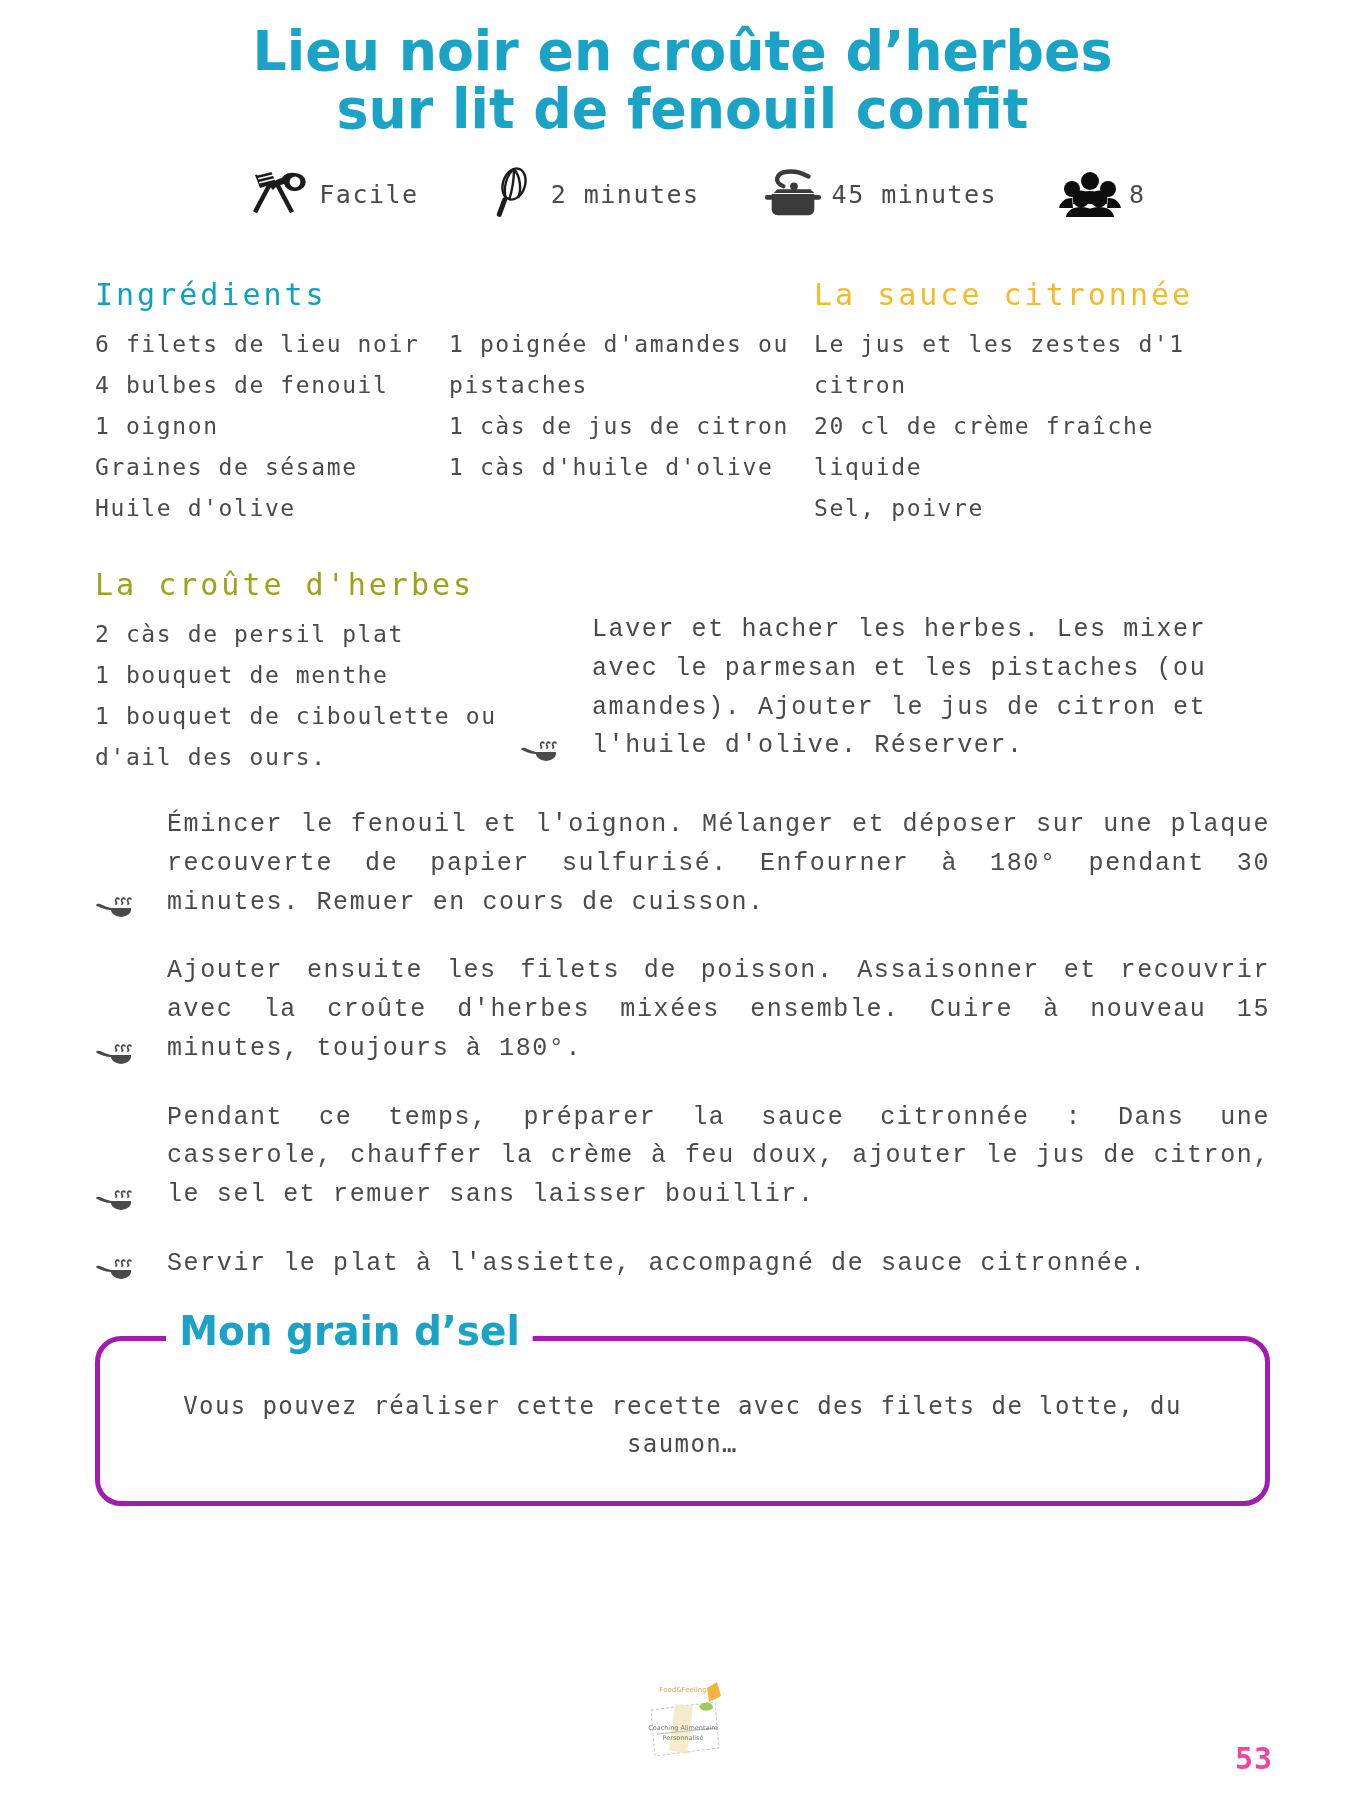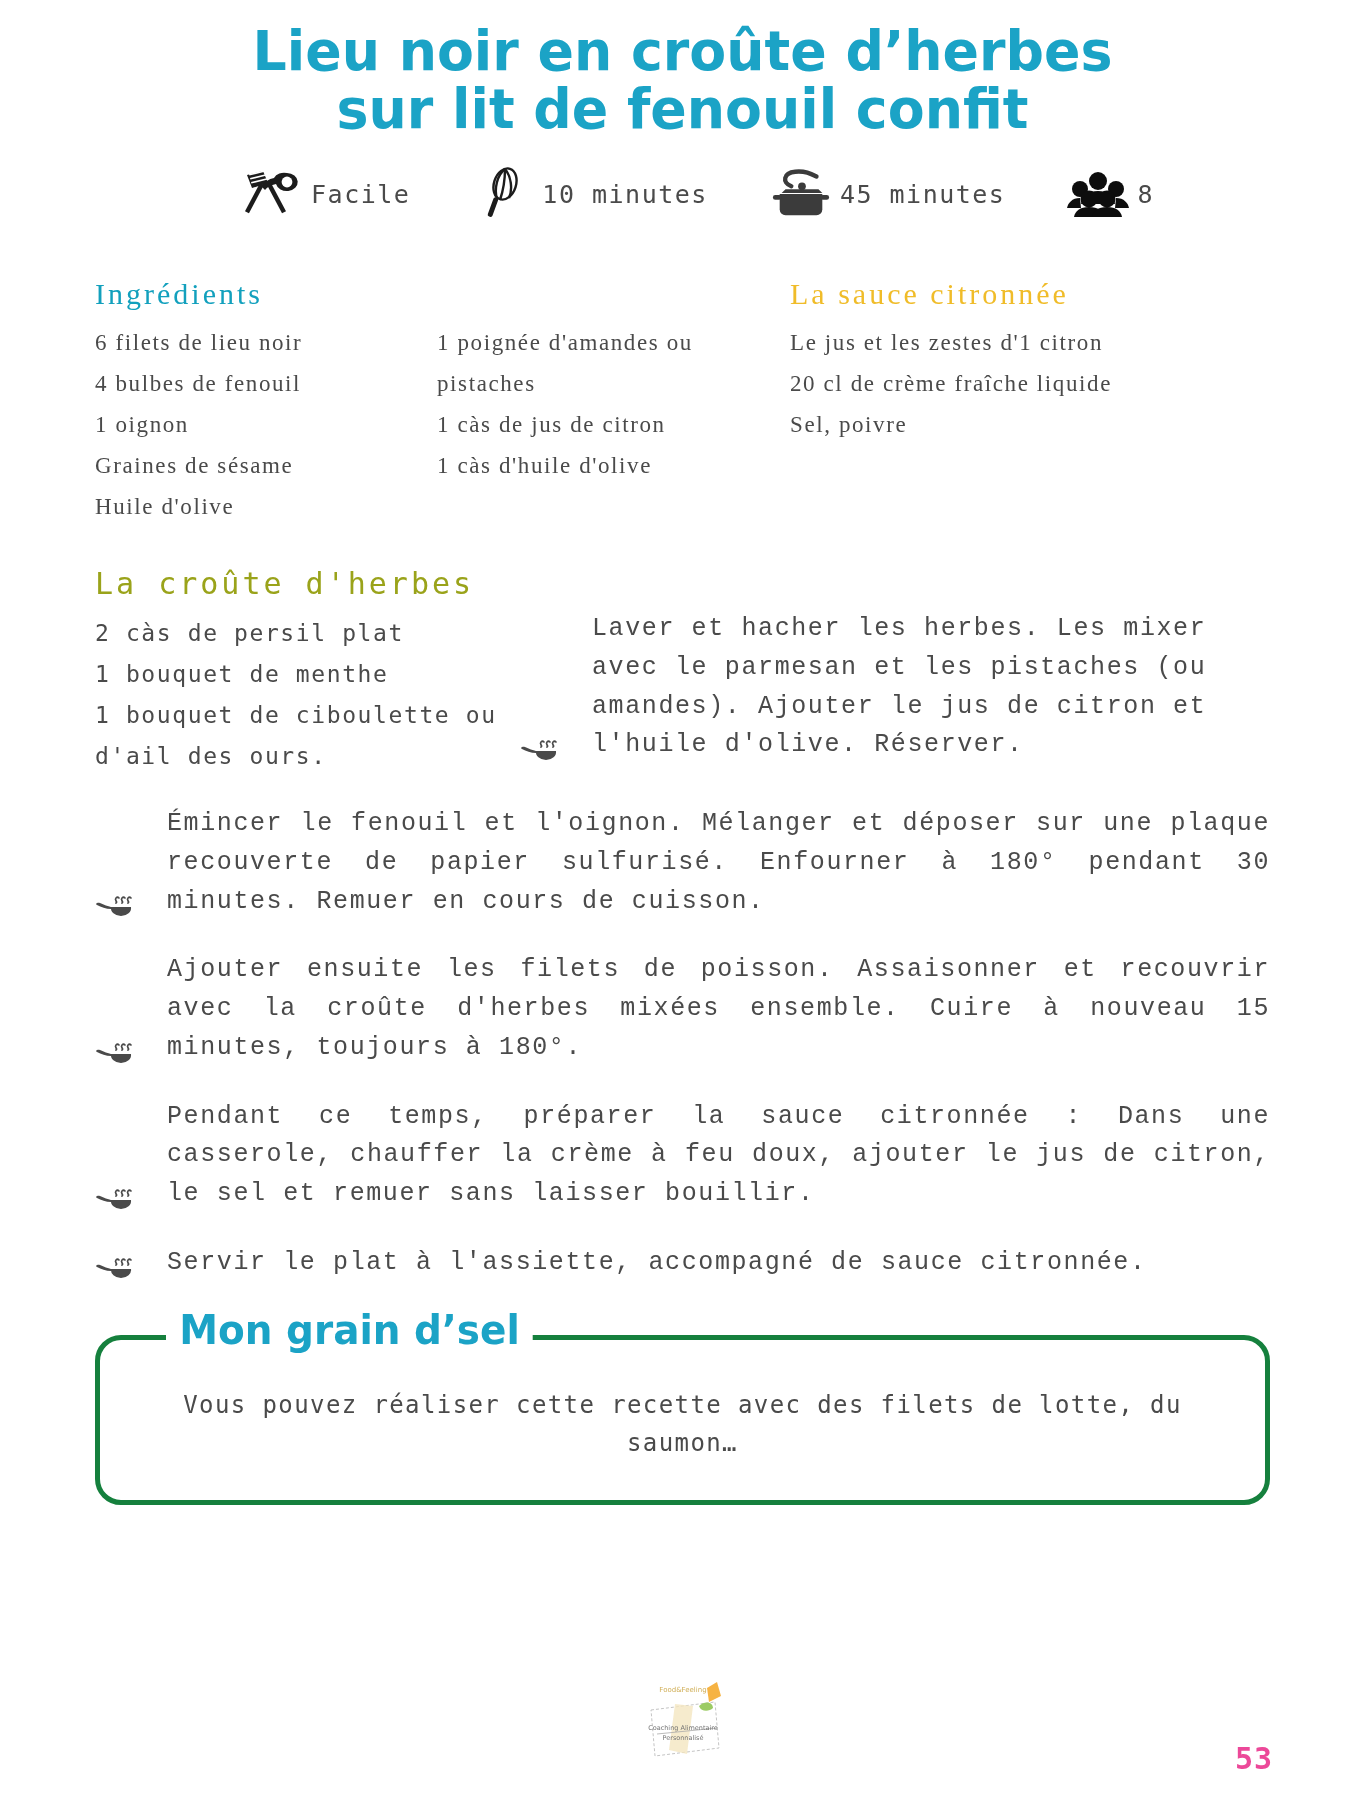--- a/index.html
+++ b/index.html
@@ -85,22 +85,21 @@
     font-size: 23px;
     line-height: 1.78;
     letter-spacing: 1.6px;
     color: #4a4a4a;
   }
 
   
   .ing-grid {
     display: grid;
     grid-template-columns: 340px 345px 1fr;
-    column-gap: 0px;
-    font-family: Liberation Serif, serif;
+    column-gap: 12px;
   }
   .col-b { padding-left: 2px; }
   .col-c { padding-left: 10px; }
 
   
   .mid-grid {
     display: grid;
     grid-template-columns: 425px 1fr;
     margin-top: 38px;
   }
@@ -128,21 +127,21 @@
     text-align: justify;
   }
   .step-inline .step-text { text-align: left; }
 
   
   .tipbox-wrap {
     position: relative;
     margin: 52px 95px 0 95px;
   }
   .tipbox {
-    border: 5px solid #15803d;
+    border: 5px solid #a21caf;
     border-radius: 26px;
     padding: 46px 40px 38px 40px;
     position: relative;
   }
   .tip-title {
     position: absolute;
     top: -30px;
     left: 66px;
     background: #ffffff;
     padding: 0 14px;
@@ -223,21 +222,21 @@
       <svg width="40" height="54" viewBox="0 0 40 54">
         <g stroke="#1c1c1c" fill="none" stroke-width="2.4">
           <ellipse cx="22" cy="17" rx="11" ry="16" transform="rotate(18 22 17)"></ellipse>
           <path d="M22 2 C14 8 11 22 14 32"></path>
           <path d="M22 2 C22 10 20 24 17 33"></path>
           <path d="M22 2 C28 9 30 22 26 31"></path>
         </g>
         <rect x="11" y="30" width="5" height="20" rx="2" fill="#1c1c1c" transform="rotate(20 11 30)"></rect>
       </svg>
     </span>
-    <span class="meta-label">10 minutes</span>
+    <span class="meta-label">2 minutes</span>
   </div>
 
   <div class="meta-item">
     <span class="meta-icon">
       <svg width="64" height="52" viewBox="0 0 64 52">
         <g fill="#3b3b3b">
           <path d="M10 26 h44 v16 a6 6 0 0 1 -6 6 h-32 a6 6 0 0 1 -6 -6 Z"></path>
           <rect x="3" y="27" width="9" height="5" rx="2.4"></rect>
           <rect x="52" y="27" width="9" height="5" rx="2.4"></rect>
           <path d="M16 21 h34 l4 4 h-42 Z"></path>

